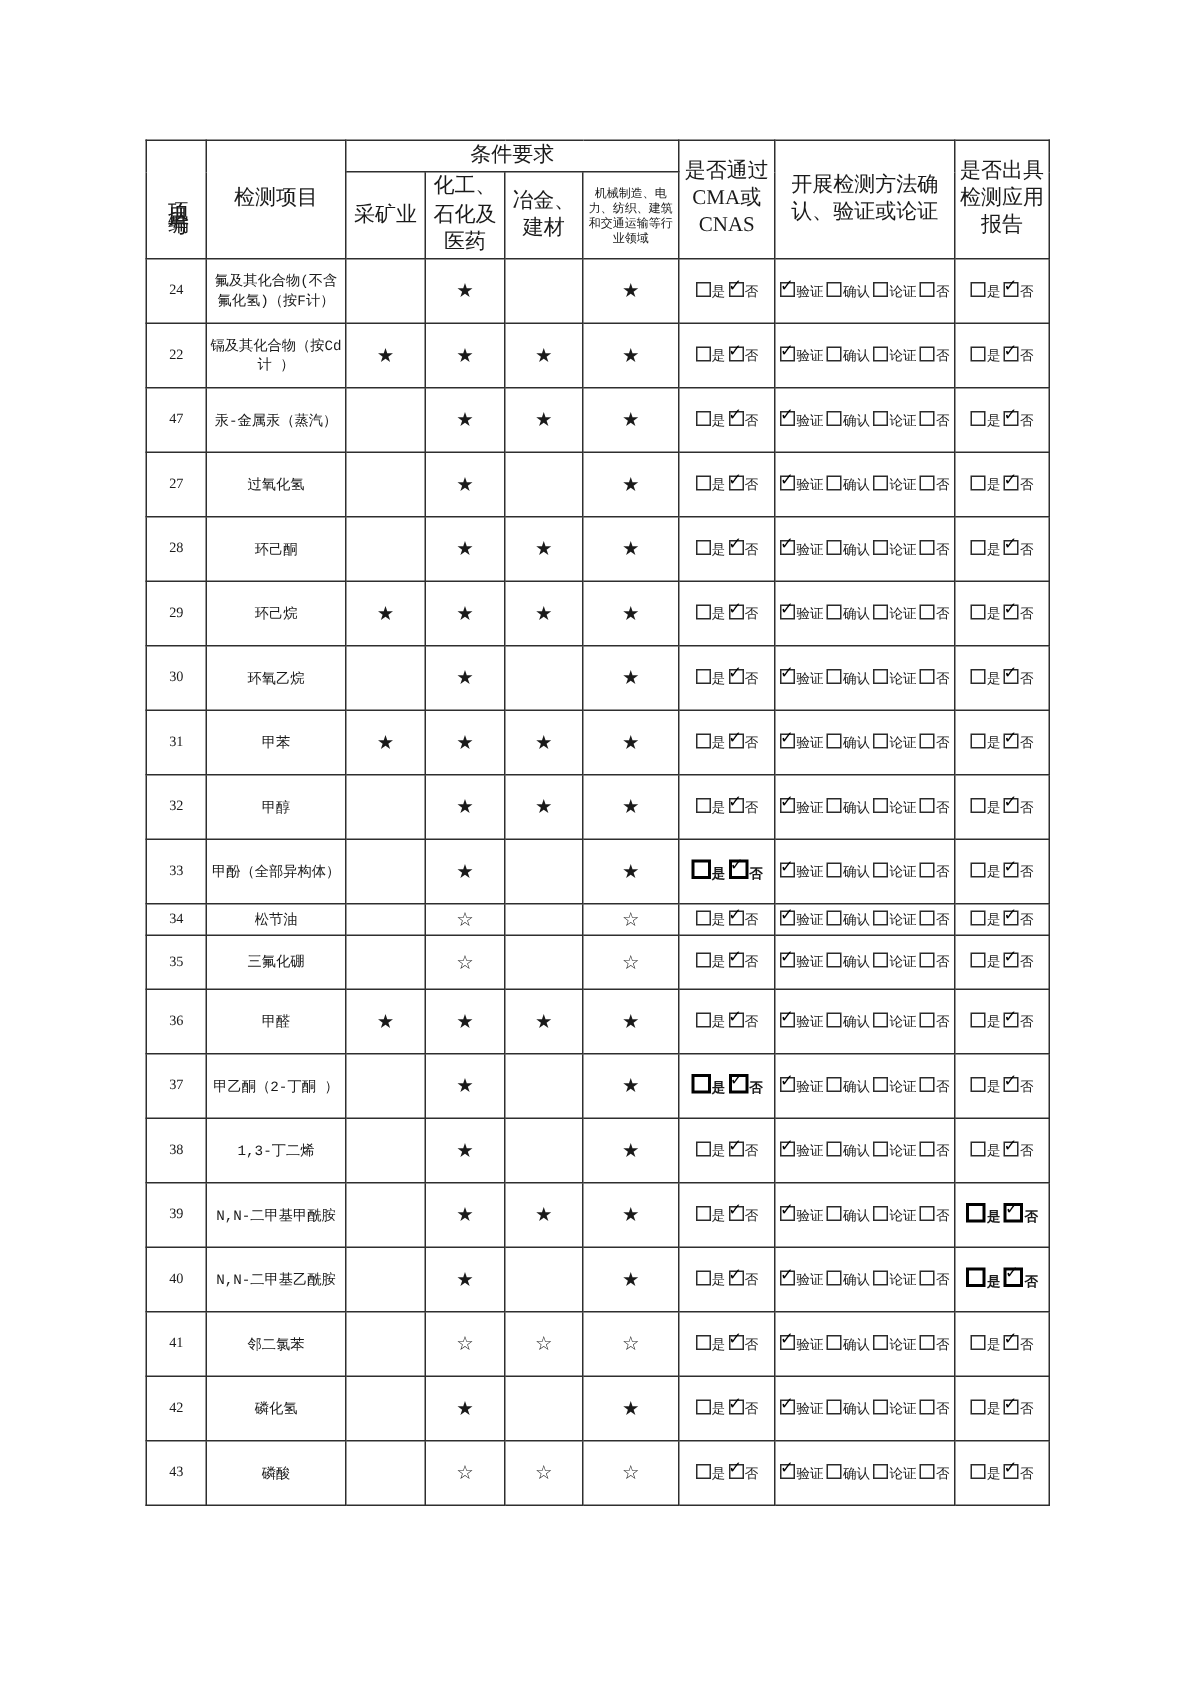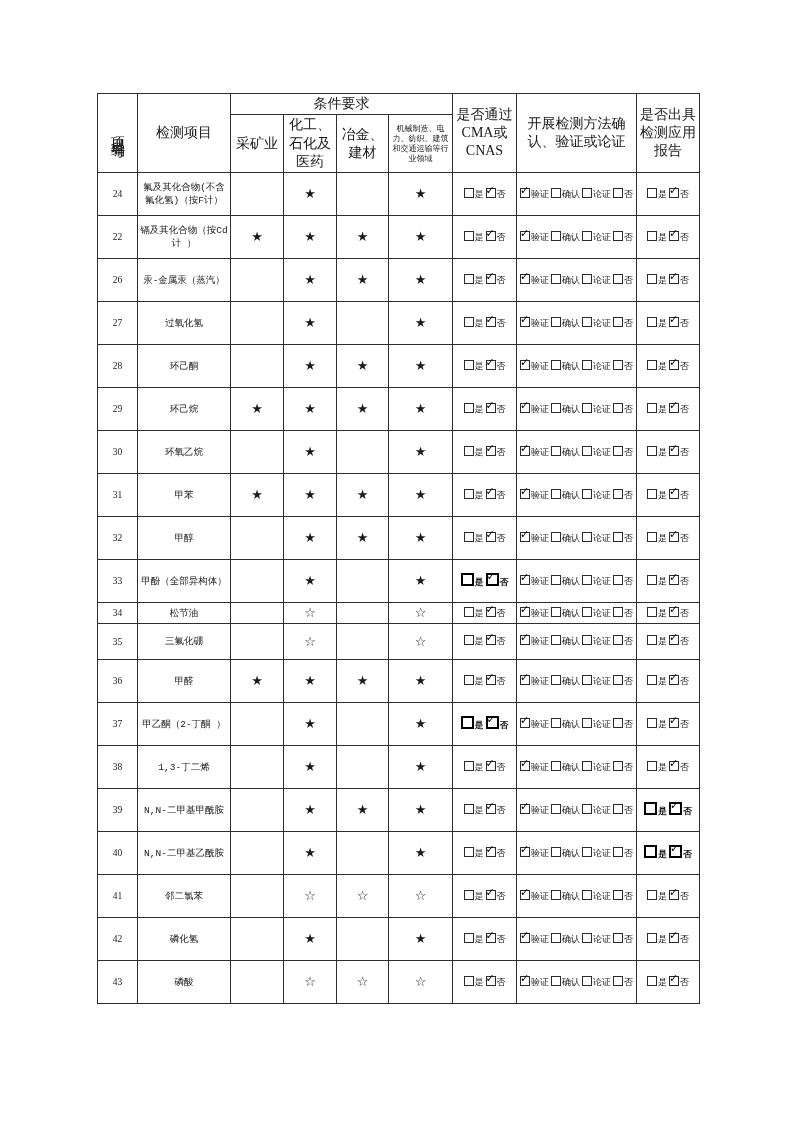--- a/index.html
+++ b/index.html
@@ -91,21 +91,21 @@
           <td class="item">镉及其化合物（按Cd计 ）</td>
           <td class="starcell"><span class="star">★</span></td>
           <td class="starcell"><span class="star">★</span></td>
           <td class="starcell"><span class="star">★</span></td>
           <td class="starcell"><span class="star">★</span></td>
           <td class="cbcell"><span class="cb"></span><span>是</span><span class="cb on"></span><span>否</span></td>
           <td class="cbcell"><span class="cb on"></span><span>验证</span><span class="cb"></span><span>确认</span><span class="cb"></span><span>论证</span><span class="cb"></span><span>否</span></td>
           <td class="cbcell"><span class="cb"></span><span>是</span><span class="cb on"></span><span>否</span></td>
         </tr>
         <tr>
-          <td class="num">26</td>
+          <td class="num">47</td>
           <td class="item">汞-金属汞（蒸汽）</td>
           <td class="starcell"></td>
           <td class="starcell"><span class="star">★</span></td>
           <td class="starcell"><span class="star">★</span></td>
           <td class="starcell"><span class="star">★</span></td>
           <td class="cbcell"><span class="cb"></span><span>是</span><span class="cb on"></span><span>否</span></td>
           <td class="cbcell"><span class="cb on"></span><span>验证</span><span class="cb"></span><span>确认</span><span class="cb"></span><span>论证</span><span class="cb"></span><span>否</span></td>
           <td class="cbcell"><span class="cb"></span><span>是</span><span class="cb on"></span><span>否</span></td>
         </tr>
         <tr>

